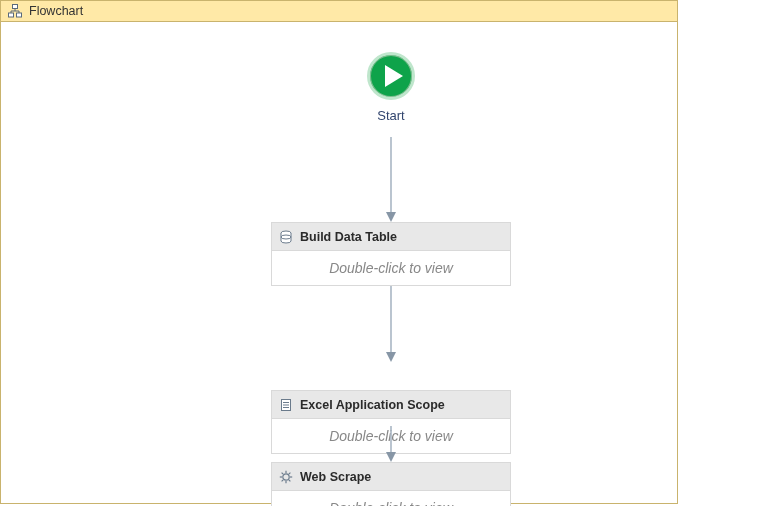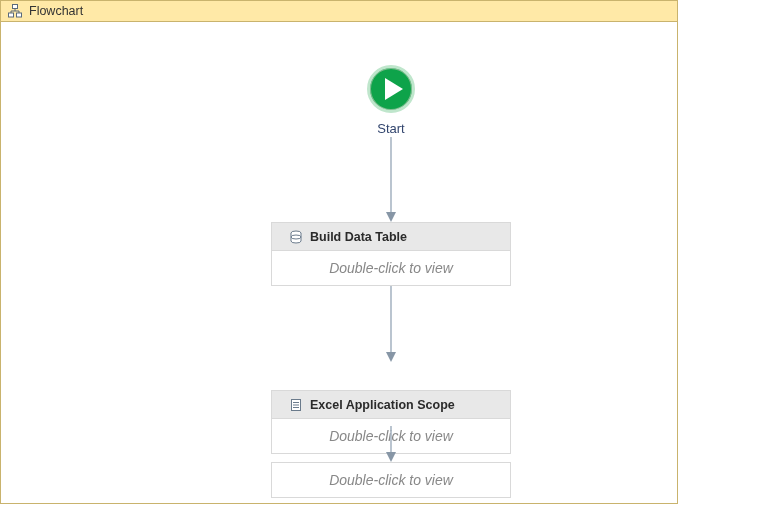--- a/index.html
+++ b/index.html
@@ -43,21 +43,20 @@
 
   .start-node {
     position: absolute;
     left: 357px;
     top: 30px;
     width: 66px;
     height: 84px;
     display: flex;
     flex-direction: column;
     align-items: center;
-    justify-content: flex-end;
   }
   .start-circle {
     width: 48px;
     height: 48px;
     border-radius: 50%;
     background: #0ea34a;
     border: 3px solid #bfe6cc;
     box-shadow: 0 0 0 1px #7dba8c inset;
     display: flex;
     align-items: center;
@@ -83,21 +82,21 @@
     border: 1px solid #d9d9d9;
     background: #fff;
     box-shadow: 0 0 0 0 transparent;
   }
   .activity-header {
     height: 28px;
     background: #e8e8e8;
     border-bottom: 1px solid #d9d9d9;
     display: flex;
     align-items: center;
-    padding-left: 16px;
+    padding-left: 6px;
     gap: 6px;
   }
   .activity-title {
     color: #2b2b2b;
     font-size: 12.5px;
     font-weight: 600;
   }
   .activity-body {
     height: 34px;
     display: flex;
@@ -200,17 +199,35 @@
       </div>
       <div class="activity-body">Double-click to view</div>
     </div>
 
     <svg class="arrow" style="left:388px; top:404px; width:4px; height:36px;">
       <line x1="2" y1="0" x2="2" y2="28"></line>
       <polygon points="-3,26 7,26 2,36"></polygon>
     </svg>
 
     <div class="activity act-3">
+      <div class="activity-header">
+        <span class="icon-box">
+          <svg width="14" height="14" viewBox="0 0 14 14">
+            <circle cx="7" cy="7" r="3.2" fill="none" stroke="#6b7b8c" stroke-width="1.2"></circle>
+            <g stroke="#6b7b8c" stroke-width="1.2">
+              <line x1="7" y1="0.8" x2="7" y2="3"></line>
+              <line x1="7" y1="11" x2="7" y2="13.2"></line>
+              <line x1="0.8" y1="7" x2="3" y2="7"></line>
+              <line x1="11" y1="7" x2="13.2" y2="7"></line>
+              <line x1="2.6" y1="2.6" x2="4.2" y2="4.2"></line>
+              <line x1="9.8" y1="9.8" x2="11.4" y2="11.4"></line>
+              <line x1="11.4" y1="2.6" x2="9.8" y2="4.2"></line>
+              <line x1="4.2" y1="9.8" x2="2.6" y2="11.4"></line>
+            </g>
+          </svg>
+        </span>
+        <span class="activity-title">Web Scrape</span>
+      </div>
       <div class="activity-body">Double-click to view</div>
     </div>
 
   </div>
 </div>
 
 </body></html>

